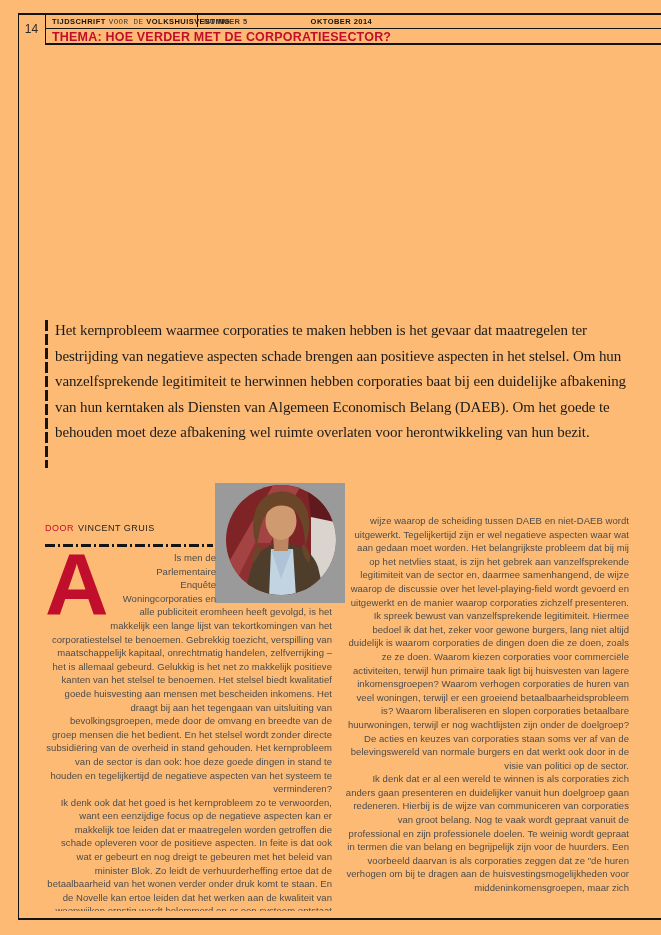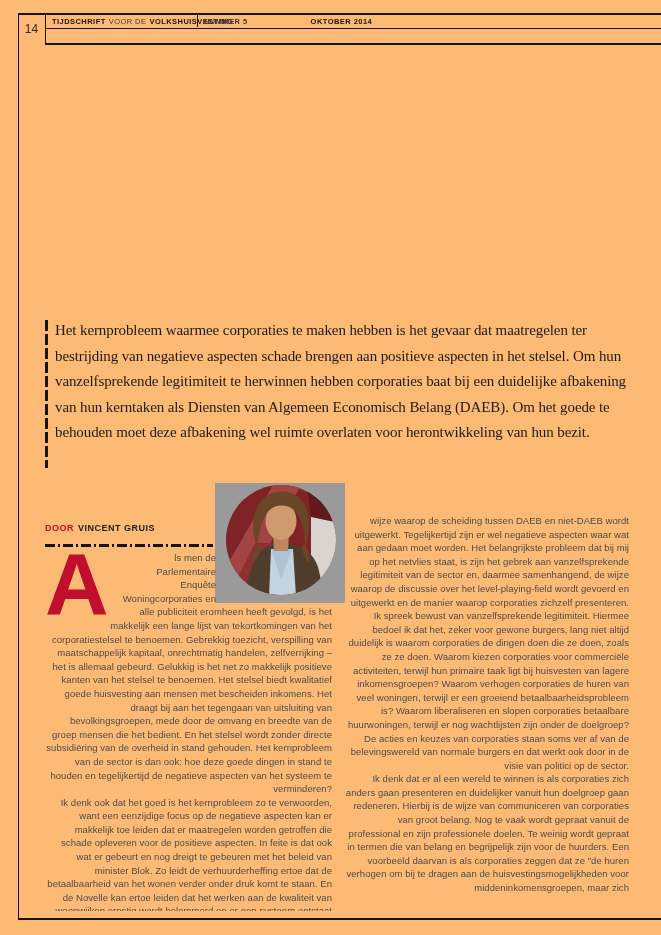--- a/index.html
+++ b/index.html
@@ -25,21 +25,21 @@
   .page-num{
     position:absolute; left:18px; top:14px; width:27px; height:30px;
     display:flex; align-items:center; justify-content:center;
     font-size:12px; color:#2b2b2b;
   }
   .masthead{
     position:absolute; left:52px; top:17px; height:11px;
     font-size:7.5px; letter-spacing:.45px; color:#141414; white-space:nowrap;
   }
   .masthead .strong{ font-weight:bold; }
-  .masthead .light{ font-weight:normal; color:#3c3c3c; }
+  .masthead .light{ font-weight:normal; color:#3c3c3c;font-family:Liberation Mono, monospace; }
   .masthead span{ margin-right:3px; }
   .issue{
     position:absolute; left:204px; top:17px; height:11px;
     font-size:7.5px; letter-spacing:.45px; color:#141414; white-space:nowrap;
   }
   .issue .light{ font-weight:bold; color:#3c3c3c; margin-right:15px; }
   .issue .strong{ font-weight:bold;margin-left:48px; }
   .theme{
     position:absolute; left:52px; top:30px;
     font-size:12.5px; font-weight:bold; letter-spacing:.2px;
@@ -60,21 +60,21 @@
   }
   .intro{
     position:absolute; left:55px; top:318px; width:572px;
     font-family:"Liberation Serif", serif;
     font-size:15px; line-height:25.5px; letter-spacing:-0.1px; color:#1b1b1b;
   }
 
   
   .byline{
     position:absolute; left:45px; top:523px;
-    font-size:9px; font-weight:bold; letter-spacing:.5px; white-space:nowrap;
+    font-size:9px; font-weight:normal; letter-spacing:.5px; white-space:nowrap;
   }
   .byline .prefix{ color:var(--red); margin-right:4px; }
   .byline .author{ color:#1d1d1d; }
   .byline-dash{
     position:absolute; left:45px; top:544px; width:168px; height:3px;
     background:repeating-linear-gradient(90deg,#151515 0 10px, transparent 10px 13px, #151515 13px 15px, transparent 15px 18px);
   }
 
   
   .photo{ position:absolute; left:215px; top:483px; width:130px; height:120px; }
@@ -113,20 +113,21 @@
   <div class="page-num">14</div>
 
   <div class="masthead">
     <span class="strong">TIJDSCHRIFT</span><span class="light">VOOR DE</span><span class="strong">VOLKSHUISVESTING</span>
   </div>
 
   <div class="issue">
     <span class="light">NUMMER 5</span><span class="strong">OKTOBER 2014</span>
   </div>
 
+  <div class="theme">THEMA: HOE VERDER MET DE CORPORATIESECTOR?</div>
 
   <h1 class="headline">
   </h1>
 
   <div class="intro-dash"></div>
   <p class="intro">Het kernprobleem waarmee corporaties te maken hebben is het gevaar dat maatregelen ter bestrijding van negatieve aspecten schade brengen aan positieve aspecten in het stelsel. Om hun vanzelfsprekende legitimiteit te herwinnen hebben corporaties baat bij een duidelijke afbakening van hun kerntaken als Diensten van Algemeen Economisch Belang (DAEB). Om het goede te behouden moet deze afbakening wel ruimte overlaten voor herontwikkeling van hun bezit.</p>
 
   <div class="byline">
     <span class="prefix">DOOR</span><span class="author">VINCENT GRUIS</span>
   </div>

